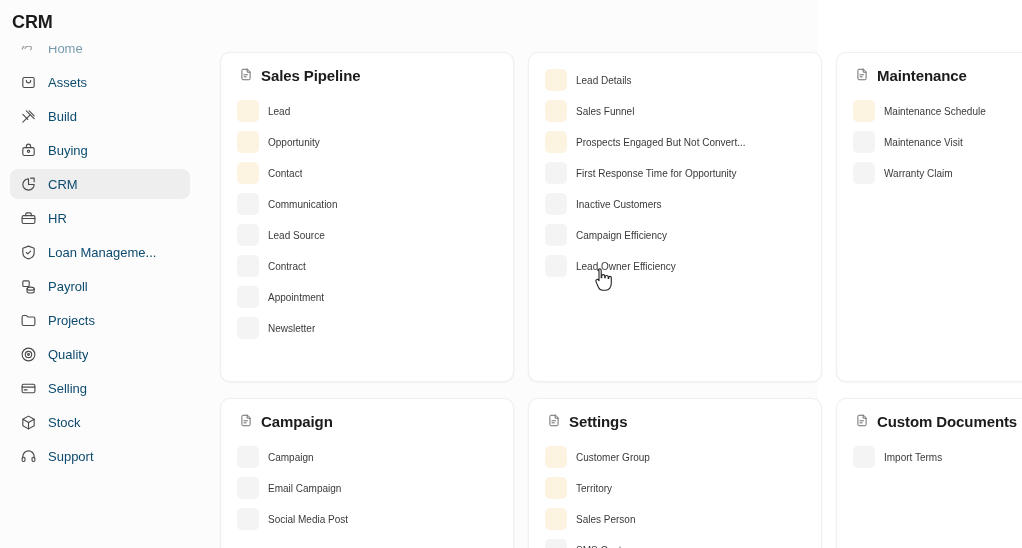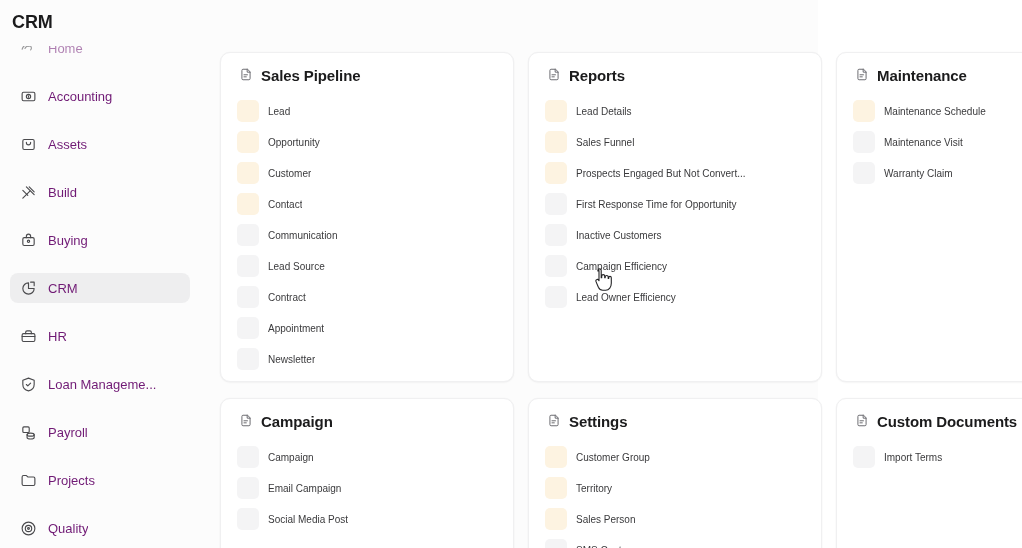--- a/index.html
+++ b/index.html
@@ -28,24 +28,24 @@
     left: 0; top: 46px;
     width: 200px; height: 502px;
     background: #fcfcfc;
     overflow: hidden;
   }
   .nav-list { position: relative; padding-top: 0px; }
   .nav-item {
     display: flex;
     align-items: center;
     height: 30px;
-    margin: 18px 10px;
+    margin: 4px 10px;
     padding: 0 10px;
     border-radius: 8px;
-    color: #701a75;
+    color: #0c4a6e;
     font-size: 13px;
     cursor: pointer;
   }
   .nav-item.active { background: #eeeeef; }
   .nav-item .ic {
     width: 17px; height: 17px;
     margin-right: 11px;
     flex: 0 0 17px;
     display: flex; align-items: center; justify-content: center;
     color: #4a4a4d;
@@ -142,30 +142,20 @@
             <svg viewBox="0 0 24 24" width="17" height="17" fill="none" stroke="currentColor" stroke-width="1.6" stroke-linecap="round" stroke-linejoin="round">
               <path d="M3 13c2-6 7-8 10-6s4 5 2 7"></path>
               <path d="M7 12c1-3 4-4 6-3"></path>
             </svg>
           </span>
           <span class="nav-label">Home</span>
         </div>
         <div class="nav-item">
           <span class="ic">
             <svg viewBox="0 0 24 24" width="17" height="17" fill="none" stroke="currentColor" stroke-width="1.6" stroke-linecap="round" stroke-linejoin="round">
-              <rect x="3" y="6" width="18" height="12" rx="2"></rect>
-              <circle cx="12" cy="12" r="3"></circle>
-              <path d="M12 11v2"></path>
-            </svg>
-          </span>
-          <span class="nav-label">Accounting</span>
-        </div>
-        <div class="nav-item">
-          <span class="ic">
-            <svg viewBox="0 0 24 24" width="17" height="17" fill="none" stroke="currentColor" stroke-width="1.6" stroke-linecap="round" stroke-linejoin="round">
               <rect x="4" y="5" width="16" height="14" rx="2"></rect>
               <path d="M9 9c0 2 1.5 3.5 3 3.5S15 11 15 9"></path>
             </svg>
           </span>
           <span class="nav-label">Assets</span>
         </div>
         <div class="nav-item">
           <span class="ic">
             <svg viewBox="0 0 24 24" width="17" height="17" fill="none" stroke="currentColor" stroke-width="1.6" stroke-linecap="round" stroke-linejoin="round">
               <path d="M4 20 14 10"></path>
@@ -294,24 +284,20 @@
           <li class="item">
             <span class="bullet fav"></span>
             <span class="item-label">Lead</span>
           </li>
           <li class="item">
             <span class="bullet fav"></span>
             <span class="item-label">Opportunity</span>
           </li>
           <li class="item">
             <span class="bullet fav"></span>
-            <span class="item-label">Customer</span>
-          </li>
-          <li class="item">
-            <span class="bullet fav"></span>
             <span class="item-label">Contact</span>
           </li>
           <li class="item">
             <span class="bullet"></span>
             <span class="item-label">Communication</span>
           </li>
           <li class="item">
             <span class="bullet"></span>
             <span class="item-label">Lead Source</span>
           </li>
@@ -323,29 +309,20 @@
             <span class="bullet"></span>
             <span class="item-label">Appointment</span>
           </li>
           <li class="item">
             <span class="bullet"></span>
             <span class="item-label">Newsletter</span>
           </li>
         </ul>
       </section>
       <section class="card">
-        <div class="card-head">
-          <span class="doc-ic"><svg viewBox="0 0 24 24" width="14" height="15" fill="none" stroke="currentColor" stroke-width="1.7" stroke-linecap="round" stroke-linejoin="round">
-              <path d="M14 3H7a2 2 0 0 0-2 2v14a2 2 0 0 0 2 2h10a2 2 0 0 0 2-2V8z"></path>
-              <path d="M14 3v5h5"></path>
-              <path d="M8.5 12.5h6"></path>
-              <path d="M8.5 16h4"></path>
-            </svg></span>
-          <span class="card-title">Reports</span>
-        </div>
         <ul class="items">
           <li class="item">
             <span class="bullet fav"></span>
             <span class="item-label">Lead Details</span>
           </li>
           <li class="item">
             <span class="bullet fav"></span>
             <span class="item-label">Sales Funnel</span>
           </li>
           <li class="item">

